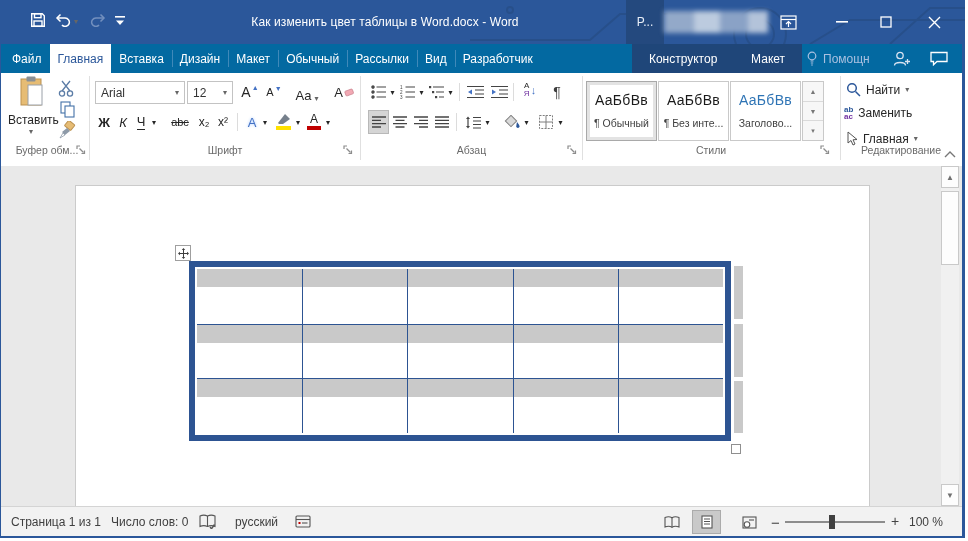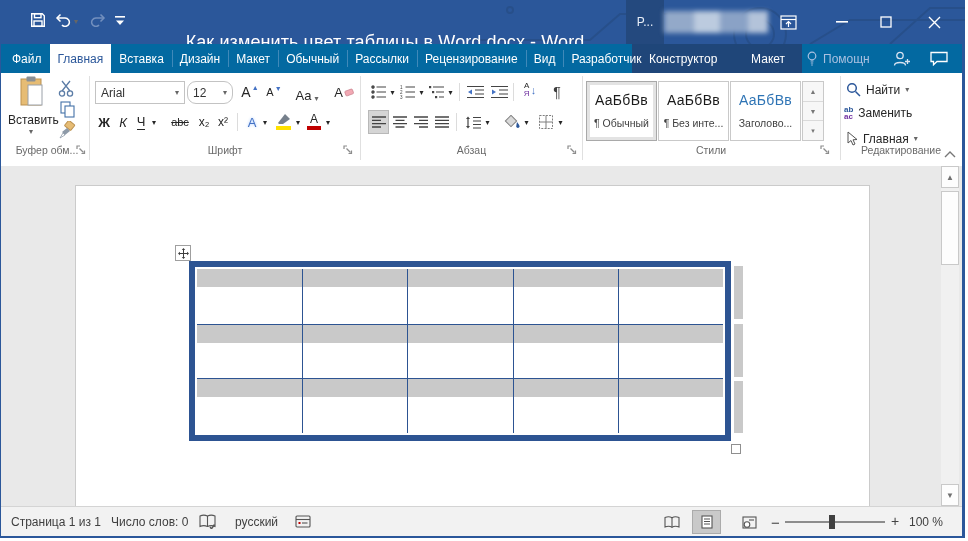--- a/index.html
+++ b/index.html
@@ -2,21 +2,21 @@
 <html><head>
 <meta charset="utf-8">
 <style>
   html,body{margin:0;padding:0;background:#fff;}
   body{width:968px;height:541px;position:relative;font-family:"Liberation Sans","DejaVu Sans",sans-serif;-webkit-font-smoothing:antialiased;overflow:hidden;}
   .abs{position:absolute;}
   
   .titlebar{left:0;top:0;width:965px;height:44px;background:#2b579a;overflow:hidden;}
   .deco{opacity:.55;}
   .qat-ic{position:absolute;top:12px;color:#fff;}
-  .title-wrap{left:0;top:0;width:770px;height:44px;display:flex;align-items:center;justify-content:center;color:#fff;font-size:18px;letter-spacing:.1px;margin-top:20px;}
+  .title-wrap{left:0;top:0;width:770px;height:44px;display:flex;align-items:center;justify-content:center;color:#fff;font-size:12px;letter-spacing:.1px;}
   .signin{left:626px;top:0;width:38px;height:44px;background:#24497e;color:#e8eef7;font-size:12px;display:flex;align-items:center;justify-content:center;}
   .blurblock{left:664px;top:11px;width:104px;height:22px;filter:blur(2.5px);display:flex;}
   .blurblock div{height:100%;}
   .winbtn{position:absolute;top:0;width:34px;height:44px;display:flex;align-items:center;justify-content:center;color:#fff;}
   
   .tabrow{left:0;top:44px;width:965px;height:29px;background:#0369a1;}
   .ctxback{left:632px;top:0;width:170px;height:29px;background:#1f4679;}
   .tabs{left:4px;top:0;height:29px;display:flex;align-items:stretch;}
   .tab{padding:0 8px;display:flex;align-items:center;color:#fff;font-size:12px;white-space:nowrap;position:relative;}
   .tab.sep::before{content:"";position:absolute;left:0;top:6px;bottom:6px;width:1px;background:rgba(180,199,228,.35);}
@@ -137,21 +137,20 @@
 <div class="abs tabrow">
   <div class="abs ctxback"></div>
   <div class="abs tabs">
     <div class="tab">Файл</div>
     <div class="tab active">Главная</div>
     <div class="tab">Вставка</div>
     <div class="tab sep">Дизайн</div>
     <div class="tab sep">Макет</div>
     <div class="tab sep">Обычный</div>
     <div class="tab sep">Рассылки</div>
-    <div class="tab sep">Рецензирование</div>
     <div class="tab sep">Вид</div>
     <div class="tab sep">Разработчик</div>
   </div>
   <div class="abs ctxtabs">
     <div class="tab">Конструктор</div>
     <div class="tab">Макет</div>
   </div>
   <div class="abs helpcl">
     <svg width="12" height="15" viewBox="0 0 12 15" fill="none" stroke="#a9c0e0" stroke-width="1.2">
       <circle cx="6" cy="5" r="3.8"></circle>
@@ -205,21 +204,21 @@
         <path d="M3.5 3.5 L7.5 7.5"></path>
         <path d="M8.5 5.5 V8.5 H5.5"></path>
     </svg>
   </div>
 
   <div class="group" style="left:91px;width:268px;">
     <div class="combo" style="left:4px;top:8px;width:88px;">
       <span class="cval">Arial</span>
       <span class="cbtn">▾</span>
     </div>
-    <div class="combo" style="left:96px;top:8px;width:44px;border-radius:9px;">
+    <div class="combo" style="left:96px;top:8px;width:44px;">
       <span class="cval">12</span>
       <span class="cbtn">▾</span>
     </div>
     <div class="tgl" style="left:148px;top:8px;width:22px;font-size:14px;">
       <span>А</span>
         <span style="color:#4472c4;font-size:7px;margin:-10px 0 0 1px;">▲</span>
     </div>
     <div class="tgl" style="left:172px;top:8px;width:22px;font-size:11px;">
       <span>А</span>
         <span style="color:#4472c4;font-size:7px;margin:-8px 0 0 1px;">▼</span>

